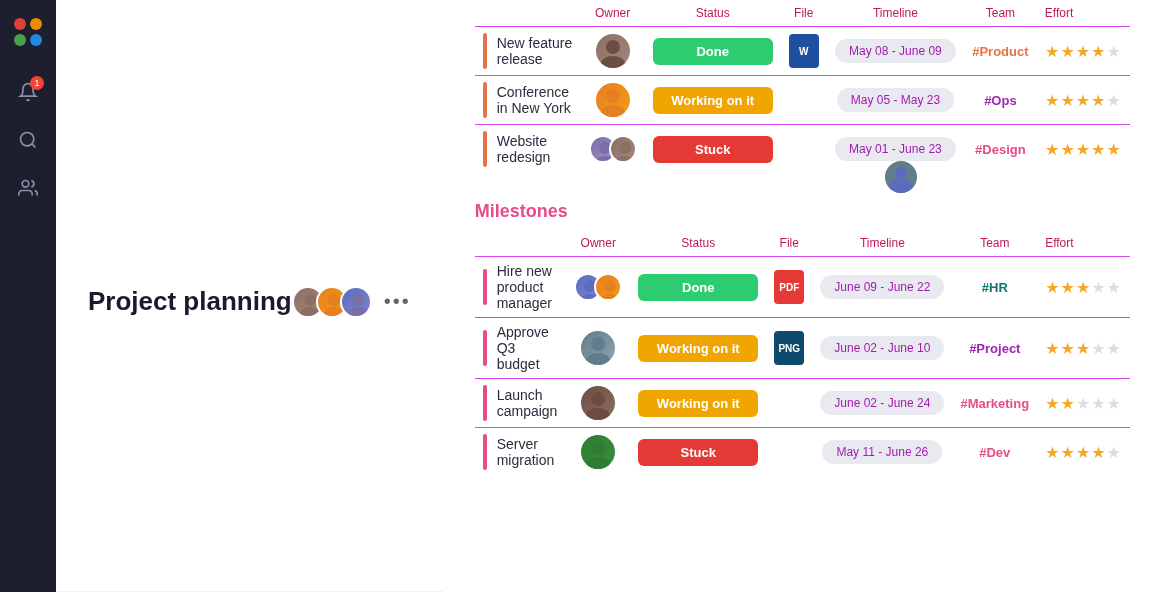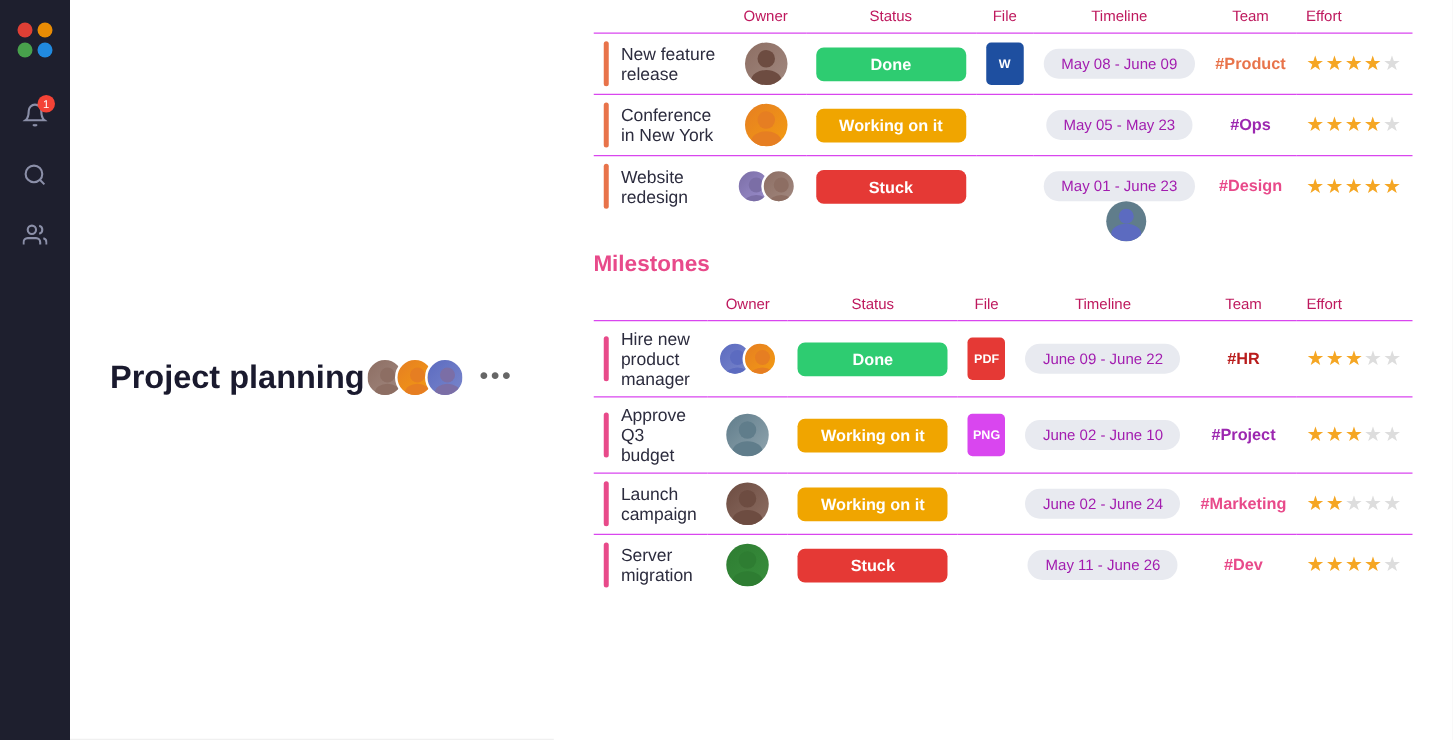--- a/index.html
+++ b/index.html
@@ -205,21 +205,21 @@
 
     
     .team-tag {
       font-size: 13px;
       font-weight: 600;
       text-align: center;
     }
     .team-product { color: #e8734a; }
     .team-ops { color: #9c27b0; }
     .team-design { color: #e84a8a; }
-    .team-hr { color: #b91c1c; }
+    .team-hr { color: #0f766e; }
     .team-finance { color: #9c27b0; }
     .team-marketing { color: #e84a8a; }
     .team-dev { color: #e84a8a; }
 
     
     .stars { color: #f5a623; font-size: 16px; letter-spacing: 1px; }
     .star-empty { color: #ddd; }
 
     
     .owner-avatar {
@@ -255,21 +255,21 @@
       display: flex;
       align-items: center;
       justify-content: center;
       font-size: 10px;
       font-weight: 700;
       color: white;
       margin: 0 auto;
     }
     .file-word { background: #1e4fa0; }
     .file-pdf { background: #e53935; }
-    .file-png { background: #d946ef; }
+    .file-png { background: #0c4a6e; }
 
     
     .av1 { background: linear-gradient(135deg, #8d6e63, #a1887f); }
     .av2 { background: linear-gradient(135deg, #e67e22, #f39c12); }
     .av3 { background: linear-gradient(135deg, #7b6ea6, #9c8fce); }
     .av4 { background: linear-gradient(135deg, #5c6bc0, #7986cb); }
     .av5 { background: linear-gradient(135deg, #607d8b, #90a4ae); }
     .av6 { background: linear-gradient(135deg, #6d4c41, #8d6e63); }
     .av8 { background: linear-gradient(135deg, #2e7d32, #388e3c); }
 

